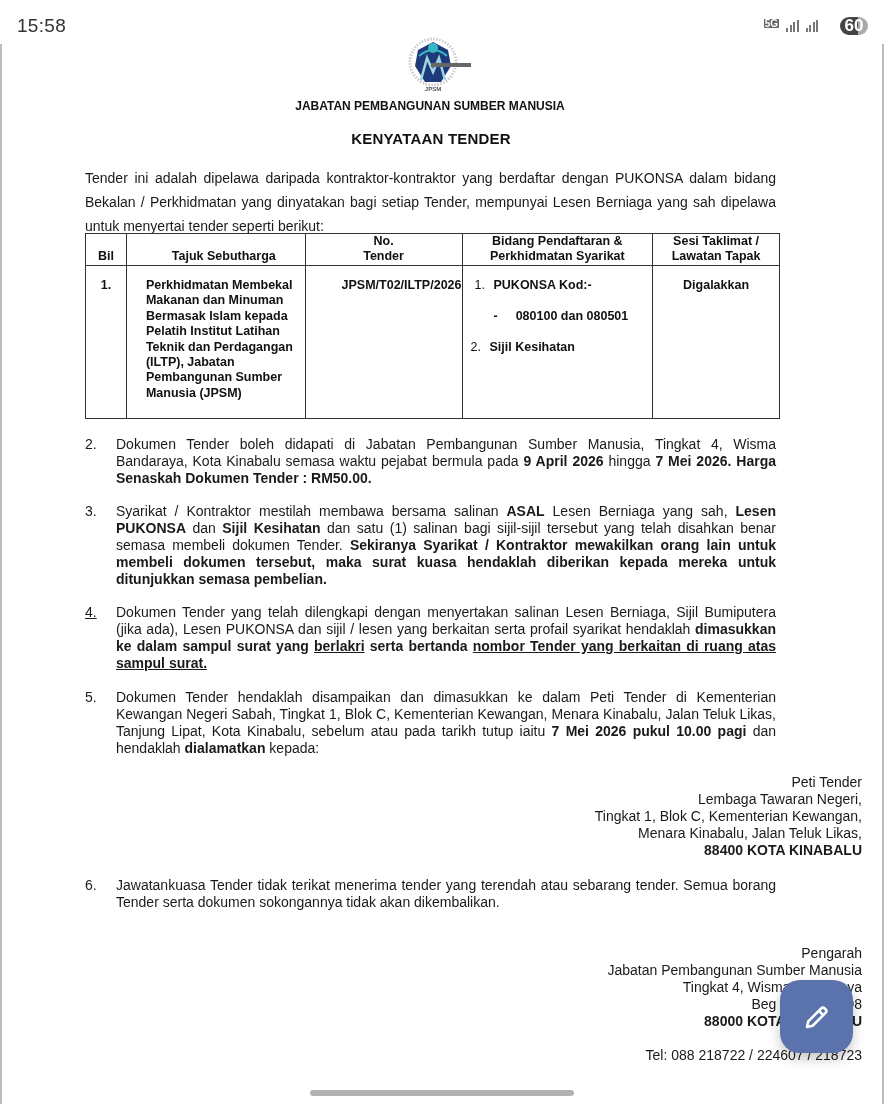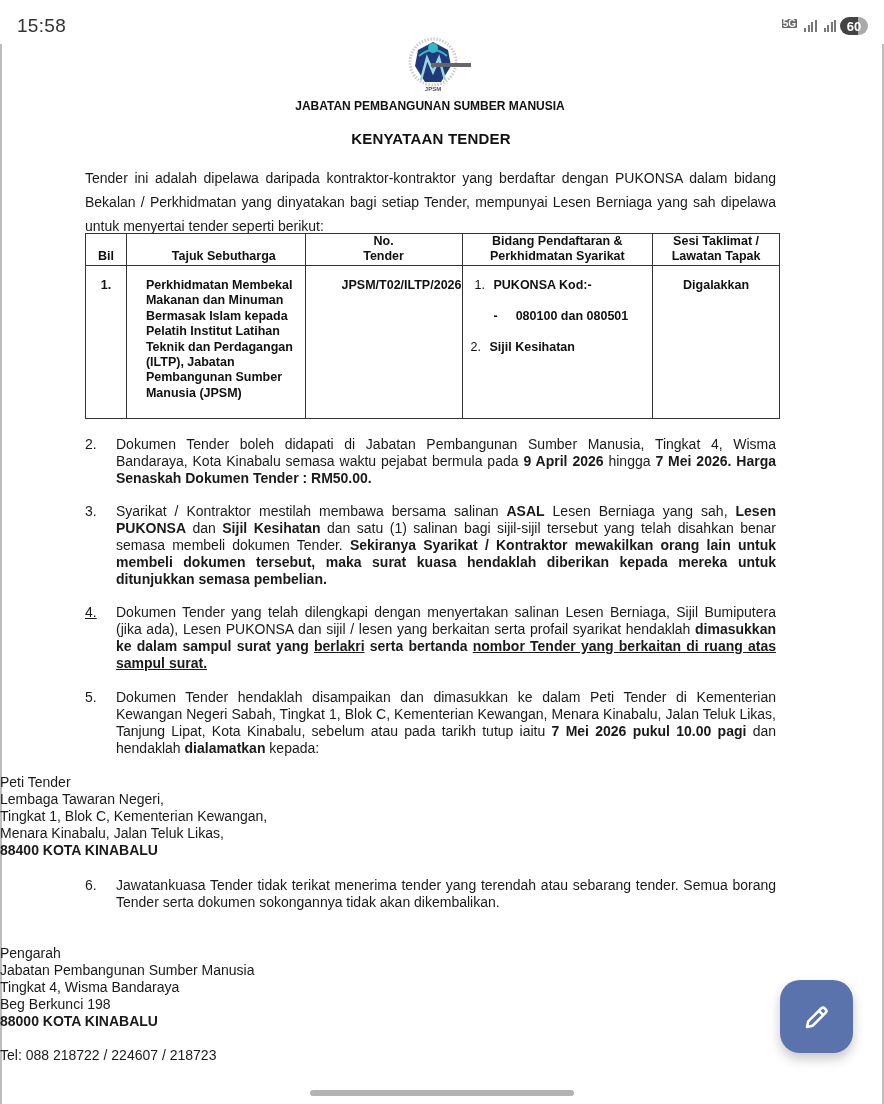--- a/index.html
+++ b/index.html
@@ -5,21 +5,21 @@
   * { box-sizing: border-box; margin: 0; padding: 0; }
   html, body { width: 884px; height: 1104px; overflow: hidden; background: #ffffff; }
   body { position: relative; font-family: "Liberation Sans", sans-serif; color: #111; }
 
   .status-bar { position: absolute; top: 0; left: 0; width: 884px; height: 46px; background: #fff; }
   .status-time { position: absolute; left: 17px; top: 15px; font-size: 19px; color: #333; font-weight: 400; letter-spacing: 0.3px; }
   .status-icons { position: absolute; right: 16px; top: 17px; display: flex; align-items: center; gap: 4px; }
   .net-5g { font-size: 10px; font-weight: 700; color: #fff; background: #666; padding: 0 1px; line-height: 9px; border-radius: 1px; position: relative; top: -3px; }
   .signal { display: inline-flex; align-items: flex-end; gap: 1.5px; height: 12px; margin-left: 3px; }
   .signal span { display: block; width: 2px; background: #777; }
-  .battery { width: 28px; height: 18px; border-radius: 9px; background: linear-gradient(90deg, #444 0 65%, #aaa 65% 100%); color: #fff; font-size: 13px; font-weight: 700; display: flex; align-items: center; justify-content: center; margin-left: 0; }
+  .battery { width: 28px; height: 18px; border-radius: 9px; background: linear-gradient(90deg, #444 0 65%, #aaa 65% 100%); color: #fff; font-size: 17px; font-weight: 700; display: flex; align-items: center; justify-content: center; margin-left: 18px; }
 
   .page-edge-left { position: absolute; left: 0; top: 44px; width: 2px; height: 1060px; background: #bdbdbd; }
   .page-edge-right { position: absolute; right: 0; top: 44px; width: 2px; height: 1060px; background: #bdbdbd; }
 
   .doc { position: absolute; left: 0; top: 0; width: 884px; }
 
   .logo { position: absolute; left: 405px; top: 34px; width: 66px; height: 60px; }
 
   .dept-title { position: absolute; top: 99px; left: 0; width: 860px; text-align: center; font-size: 12px; font-weight: 700; }
   .doc-title { position: absolute; top: 130px; left: 0; width: 862px; text-align: center; font-size: 15px; font-weight: 700; letter-spacing: 0.2px; }
@@ -39,21 +39,21 @@
   .req-num { font-weight: 400; width: 19px; display: inline-block; }
   .req-sub { margin-top: 16px; padding-left: 23px; display: flex; gap: 18px; }
   .req-2 { margin-top: 15px; }
 
   .para { position: absolute; left: 85px; width: 691px; font-size: 14px; line-height: 17px; text-align: justify; color: #1a1a1a; }
   .para .num { position: absolute; left: 0; top: 0; }
   .para .body { padding-left: 31px; display: block; }
   .para b { font-weight: 700; }
   .u { text-decoration: underline; }
 
-  .addr { position: absolute; left: 0; width: 862px; text-align: left; font-size: 14px; line-height: 17px; color: #1a1a1a; }
+  .addr { position: absolute; left: 0; width: 862px; text-align: right; font-size: 14px; line-height: 17px; color: #1a1a1a; }
   .addr div { display: block; }
   .addr .bold { font-weight: 700; }
 
   .fab { position: absolute; left: 780px; top: 980px; width: 73px; height: 73px; border-radius: 20px; background: #5b73ad; box-shadow: 0 6px 12px rgba(0,0,0,0.22); display: flex; align-items: center; justify-content: center; }
   .home-bar { position: absolute; left: 310px; top: 1090px; width: 264px; height: 6px; border-radius: 3px; background: #b3b3b3; }
 </style>
 </head>
 <body>
 
 <div class="status-bar">

